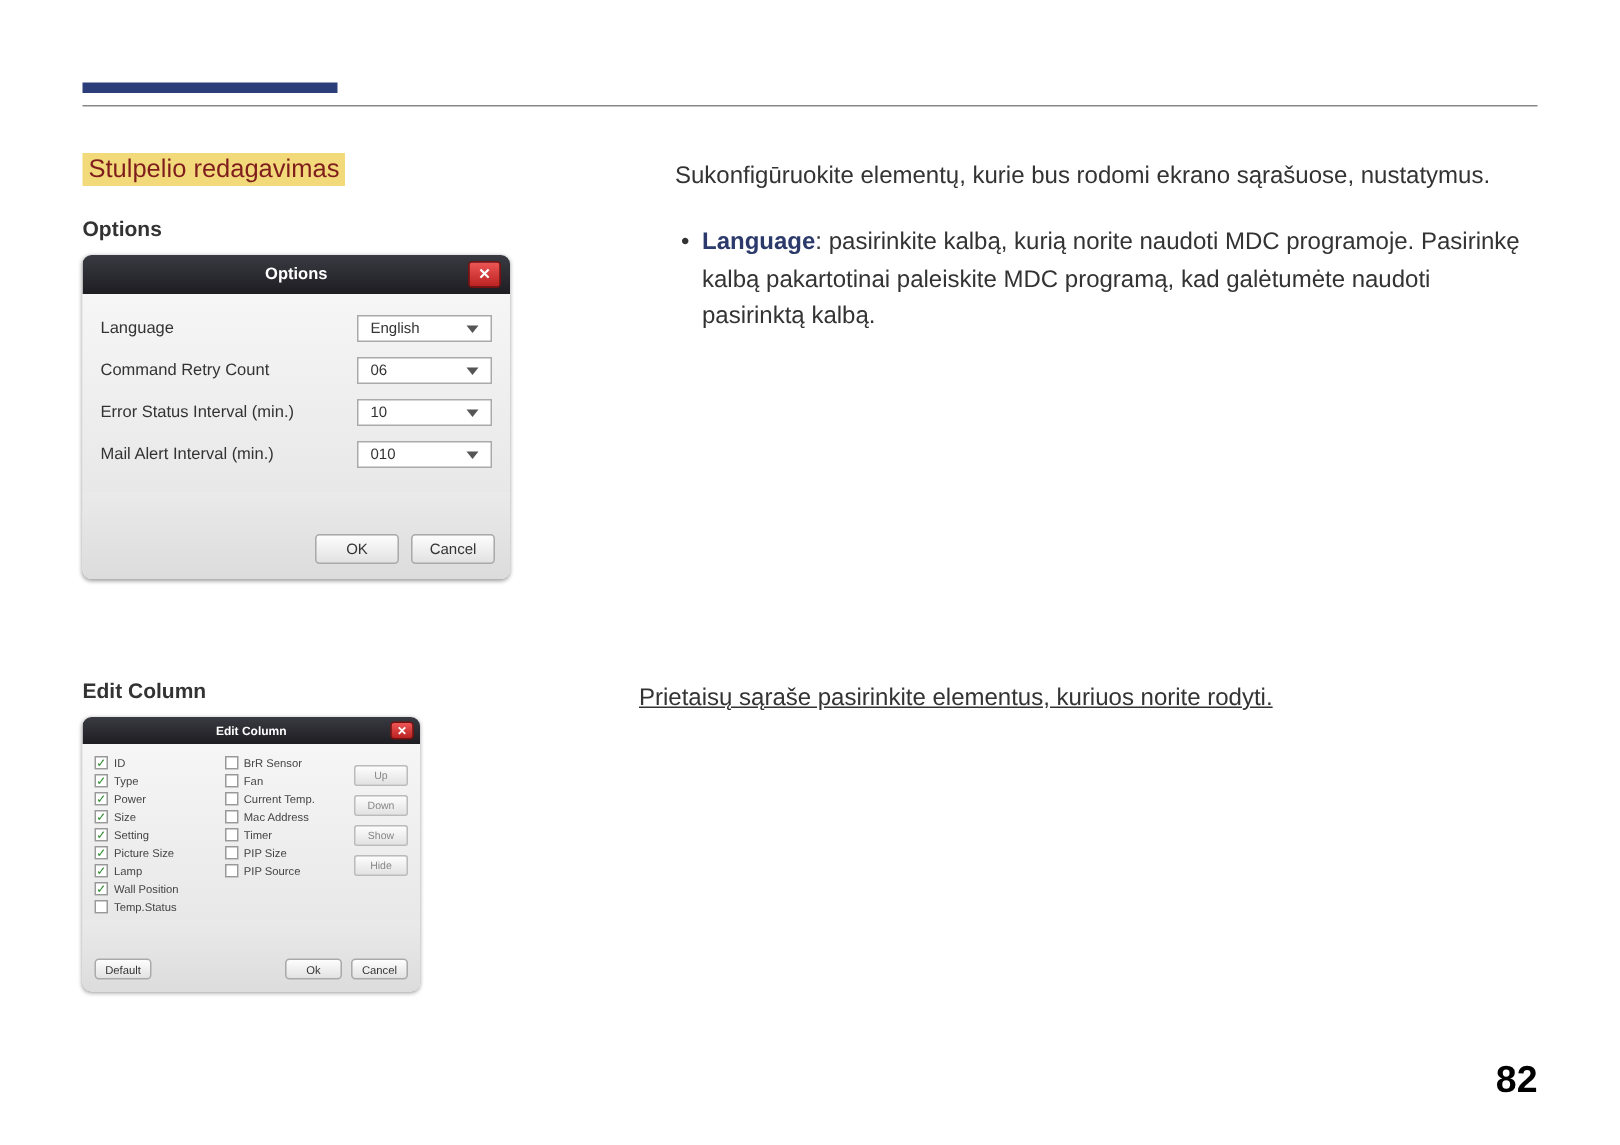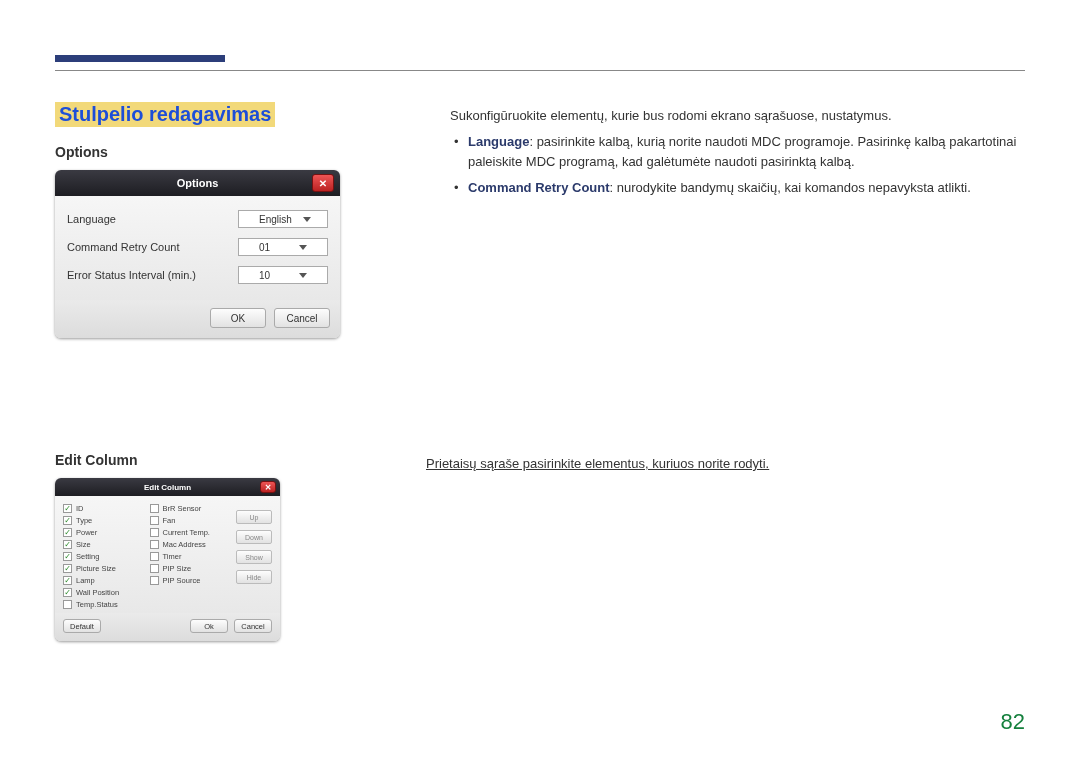--- a/index.html
+++ b/index.html
@@ -26,62 +26,62 @@
       width: 170px;
       height: 7px;
       background: #2c3e7a;
     }
     .section-title-highlight {
       position: absolute;
       left: 55px;
       top: 102px;
       background: #f2d97a;
       padding: 1px 4px;
-      color: #1d4ed8;
-      font-weight: bold;
-      font-size: 20px;
+      color: #7f1d1d;
+      font-weight: normal;
+      font-size: 17px;
     }
     .subheading {
       position: absolute;
       font-weight: bold;
       font-size: 14px;
       color: #333;
     }
     .subheading.options { left: 55px; top: 144px; }
     .subheading.editcolumn { left: 55px; top: 452px; }
     .body-text {
       position: absolute;
-      font-size: 13px;
+      font-size: 16px;
       line-height: 1.55;
       color: #333;
     }
     .desc1 { left: 450px; top: 106px; right: 55px; }
     .desc2 { left: 426px; top: 454px; right: 55px; text-decoration: underline; }
     ul.bullets {
       list-style: none;
       padding-left: 18px;
     }
     ul.bullets li {
       position: relative;
-      margin-top: 6px;
+      margin-top: 19px;
     }
     ul.bullets li::before {
       content: "•";
       position: absolute;
       left: -14px;
       top: 0;
     }
     .kw { font-weight: bold; color: #2b3a6b; }
     .page-num {
       position: absolute;
       right: 55px;
       bottom: 28px;
-      font-size: 22px;
-      color: #15803d;
-      font-weight: 400;
+      font-size: 25px;
+      color: #000000;
+      font-weight: 700;
     }
 
     
     .options-dialog {
       position: absolute;
       left: 55px;
       top: 170px;
       width: 285px;
       background: linear-gradient(#efefef,#e2e2e2);
       border-radius: 6px;
@@ -128,21 +128,21 @@
     }
     .opt-row .opt-label { color: #333; }
     .opt-combo {
       width: 90px;
       height: 18px;
       background: #fff;
       border: 1px solid #aaa;
       display: flex;
       align-items: center;
       justify-content: space-between;
-      padding: 0 20px;
+      padding: 0 8px;
       font-size: 10px;
       gap: 11px;
     }
     .opt-combo .tri {
       width: 0; height: 0;
       border-left: 4px solid transparent;
       border-right: 4px solid transparent;
       border-top: 5px solid #555;
     }
     .dlg-buttons {
@@ -156,20 +156,21 @@
       min-width: 56px;
       height: 20px;
       background: linear-gradient(#fdfdfd,#e2e2e2);
       border: 1px solid #aaa;
       border-radius: 3px;
       font-size: 10px;
       display: flex;
       align-items: center;
       justify-content: center;
       color: #333;
+      margin-top: 20px;
     }
 
     
     .editcol-dialog {
       position: absolute;
       left: 55px;
       top: 478px;
       width: 225px;
       background: linear-gradient(#efefef,#e2e2e2);
       border-radius: 6px;
@@ -259,23 +260,20 @@
 
 <div class="subheading options">Options</div>
 <div class="subheading editcolumn">Edit Column</div>
 
 <div class="body-text desc1">
   <span>Sukonfigūruokite elementų, kurie bus rodomi ekrano sąrašuose, nustatymus.</span>
   <ul class="bullets">
     <li>
       <span class="kw">Language</span><span>: pasirinkite kalbą, kurią norite naudoti MDC programoje. Pasirinkę kalbą pakartotinai paleiskite MDC programą, kad galėtumėte naudoti pasirinktą kalbą.</span>
     </li>
-    <li>
-      <span class="kw">Command Retry Count</span><span>: nurodykite bandymų skaičių, kai komandos nepavyksta atlikti.</span>
-    </li>
   </ul>
 </div>
 
 <div class="body-text desc2">Prietaisų sąraše pasirinkite elementus, kuriuos norite rodyti.</div>
 
 <div class="options-dialog">
   <div class="dlg-titlebar">
     <span>Options</span>
     <div class="dlg-close">✕</div>
   </div>
@@ -283,31 +281,38 @@
     <div class="opt-row">
       <span class="opt-label">Language</span>
       <div class="opt-combo">
         <span>English</span>
         <span class="tri"></span>
       </div>
     </div>
     <div class="opt-row">
       <span class="opt-label">Command Retry Count</span>
       <div class="opt-combo">
-        <span>01</span>
+        <span>06</span>
         <span class="tri"></span>
       </div>
     </div>
     <div class="opt-row">
       <span class="opt-label">Error Status Interval (min.)</span>
       <div class="opt-combo">
         <span>10</span>
         <span class="tri"></span>
       </div>
     </div>
+    <div class="opt-row">
+      <span class="opt-label">Mail Alert Interval (min.)</span>
+      <div class="opt-combo">
+        <span>010</span>
+        <span class="tri"></span>
+      </div>
+    </div>
   </div>
   <div class="dlg-buttons">
     <div class="dlg-btn">OK</div>
     <div class="dlg-btn">Cancel</div>
   </div>
 </div>
 
 <div class="editcol-dialog">
   <div class="dlg-titlebar">
     <span>Edit Column</span>

